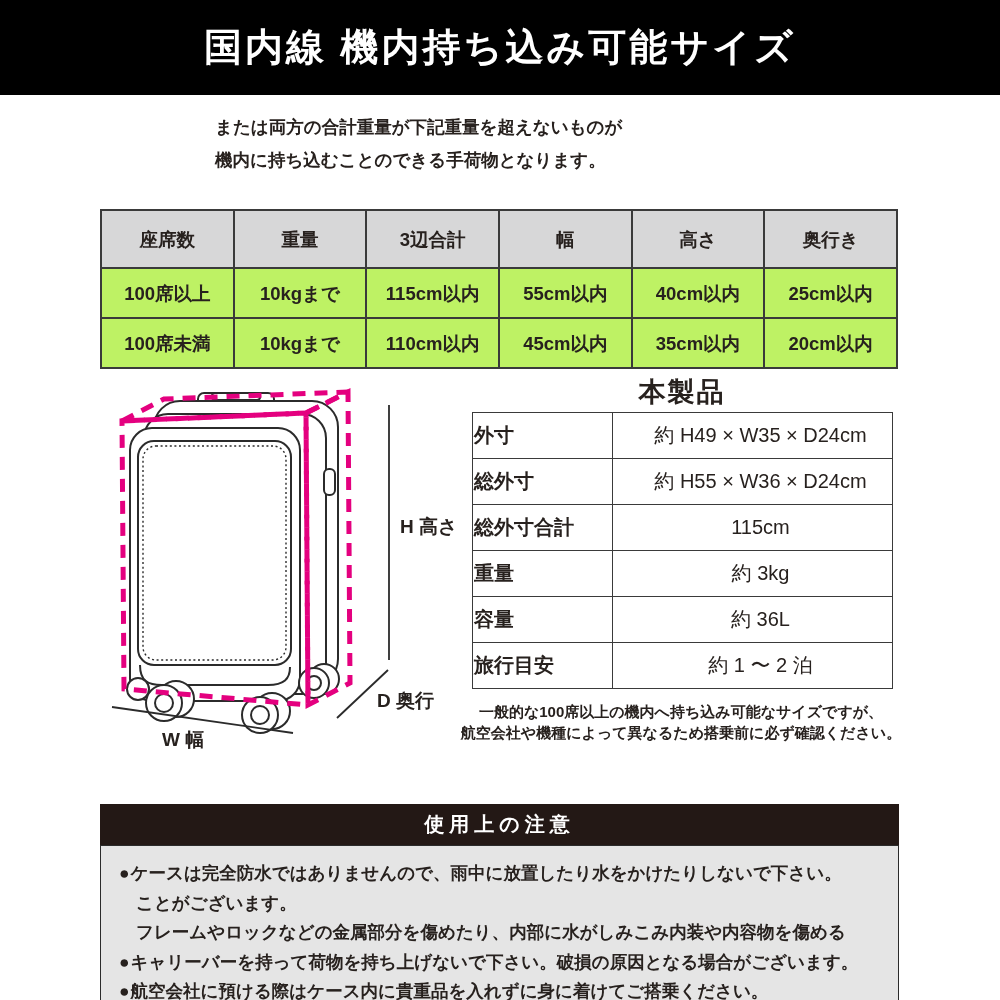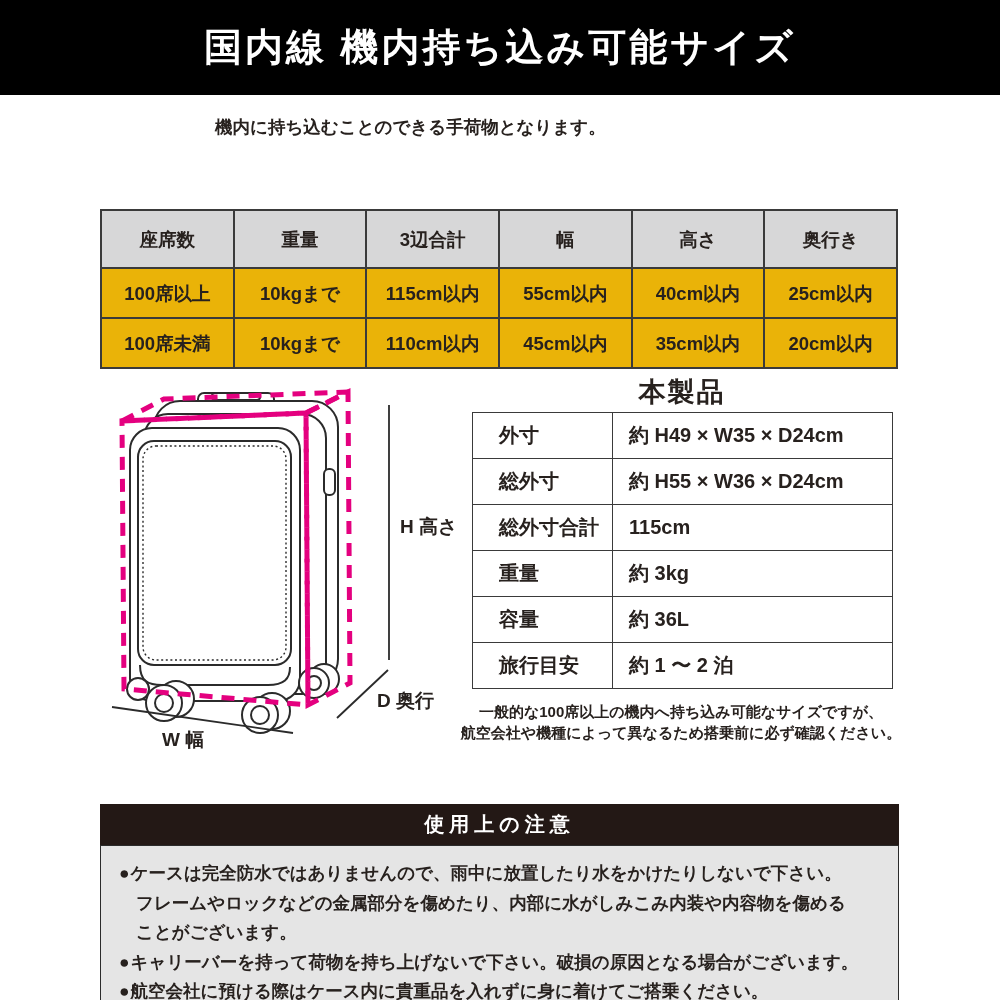--- a/index.html
+++ b/index.html
@@ -19,43 +19,43 @@
 
   
   .intro{position:absolute;left:215px;top:111px;font-size:17.5px;font-weight:bold;line-height:32.5px;}
 
   
   table{border-collapse:collapse;}
   .allowance{position:absolute;left:100px;top:209px;width:798px;table-layout:fixed;}
   .allowance th,.allowance td{border:2px solid var(--table-border);text-align:center;vertical-align:middle;
     font-size:18.5px;font-weight:bold;}
   .allowance th{background:var(--table-header-bg);height:58px;}
-  .allowance td{height:50px;background:#eab308;}
+  .allowance td{height:50px;background:#bef264;}
 
   
   .diagram{position:absolute;left:100px;top:385px;width:360px;height:375px;}
   .diagram svg{display:block;width:360px;height:375px;}
   .sf{fill:#ffffff;stroke:var(--line);stroke-width:2;}
   .st{fill:none;stroke:var(--line);stroke-width:2;}
   .zip{fill:none;stroke:var(--line);stroke-width:1.4;stroke-dasharray:2 2.6;}
   .dash{fill:none;stroke:var(--accent);stroke-width:5;stroke-dasharray:13 9;}
   .dim{stroke:var(--line);stroke-width:1.8;}
   .dim-label{position:absolute;font-size:19px;font-weight:bold;white-space:nowrap;}
   .dim-h{left:400px;top:514px;}
   .dim-d{left:377px;top:688px;}
   .dim-w{left:162px;top:727px;}
 
   
   .product-title{position:absolute;left:472px;top:374px;width:420px;text-align:center;
     font-size:27px;font-weight:bold;letter-spacing:2px;}
   .spec{position:absolute;left:472px;top:412px;width:421px;table-layout:fixed;}
   .spec td{border:1.8px solid var(--table-border);height:46px;vertical-align:middle;
     font-size:20px;font-weight:bold;background:#fff;}
-  .spec td.label{width:140px;padding-left:26px;margin-top:32px;}
-  .spec td.value{padding-left:16px;font-weight:700;}
+  .spec td.label{width:140px;padding-left:1px;margin-top:32px;}
+  .spec td.value{padding-left:16px;font-weight:400;text-align:center;}
 
   
   .footnote{position:absolute;left:456px;top:701px;width:450px;text-align:center;
     font-size:15px;font-weight:bold;line-height:21px;}
 
   
   .caution{position:absolute;left:100px;top:804px;width:799px;}
   .caution-head{height:41px;background:var(--caution-bg);display:flex;align-items:center;justify-content:center;}
   .caution-head span{color:#fff;font-size:20px;font-weight:bold;letter-spacing:5px;}
   .caution-body{border:1.8px solid var(--line);background:#e5e5e5;padding:13px 18px 13px 18px;}
@@ -66,20 +66,21 @@
 </head>
 <body>
 
 <div class="page">
 
   <div class="title-bar">
     <h1>国内線 機内持ち込み可能サイズ</h1>
   </div>
 
   <div class="intro">
+    <p>または両方の合計重量が下記重量を超えないものが</p>
     <p>機内に持ち込むことのできる手荷物となります。</p>
   </div>
 
   <table class="allowance">
     <thead>
       <tr>
         <th>座席数</th>
         <th>重量</th>
         <th>3辺合計</th>
         <th>幅</th>
@@ -186,20 +187,20 @@
     <p>一般的な100席以上の機内へ持ち込み可能なサイズですが、</p>
     <p>航空会社や機種によって異なるため搭乗前に必ず確認ください。</p>
   </div>
 
   <div class="caution">
     <div class="caution-head">
       <span>使用上の注意</span>
     </div>
     <div class="caution-body">
       <p><span class="bullet">●</span><span>ケースは完全防水ではありませんので、雨中に放置したり水をかけたりしないで下さい。</span></p>
+      <p class="cont">ことがございます。</p>
       <p class="cont">フレームやロックなどの金属部分を傷めたり、内部に水がしみこみ内装や内容物を傷める</p>
-      <p class="cont">ことがございます。</p>
       <p><span class="bullet">●</span><span>キャリーバーを持って荷物を持ち上げないで下さい。破損の原因となる場合がございます。</span></p>
       <p><span class="bullet">●</span><span>航空会社に預ける際はケース内に貴重品を入れずに身に着けてご搭乗ください。</span></p>
     </div>
   </div>
 
 </div>
 
 </body></html>

